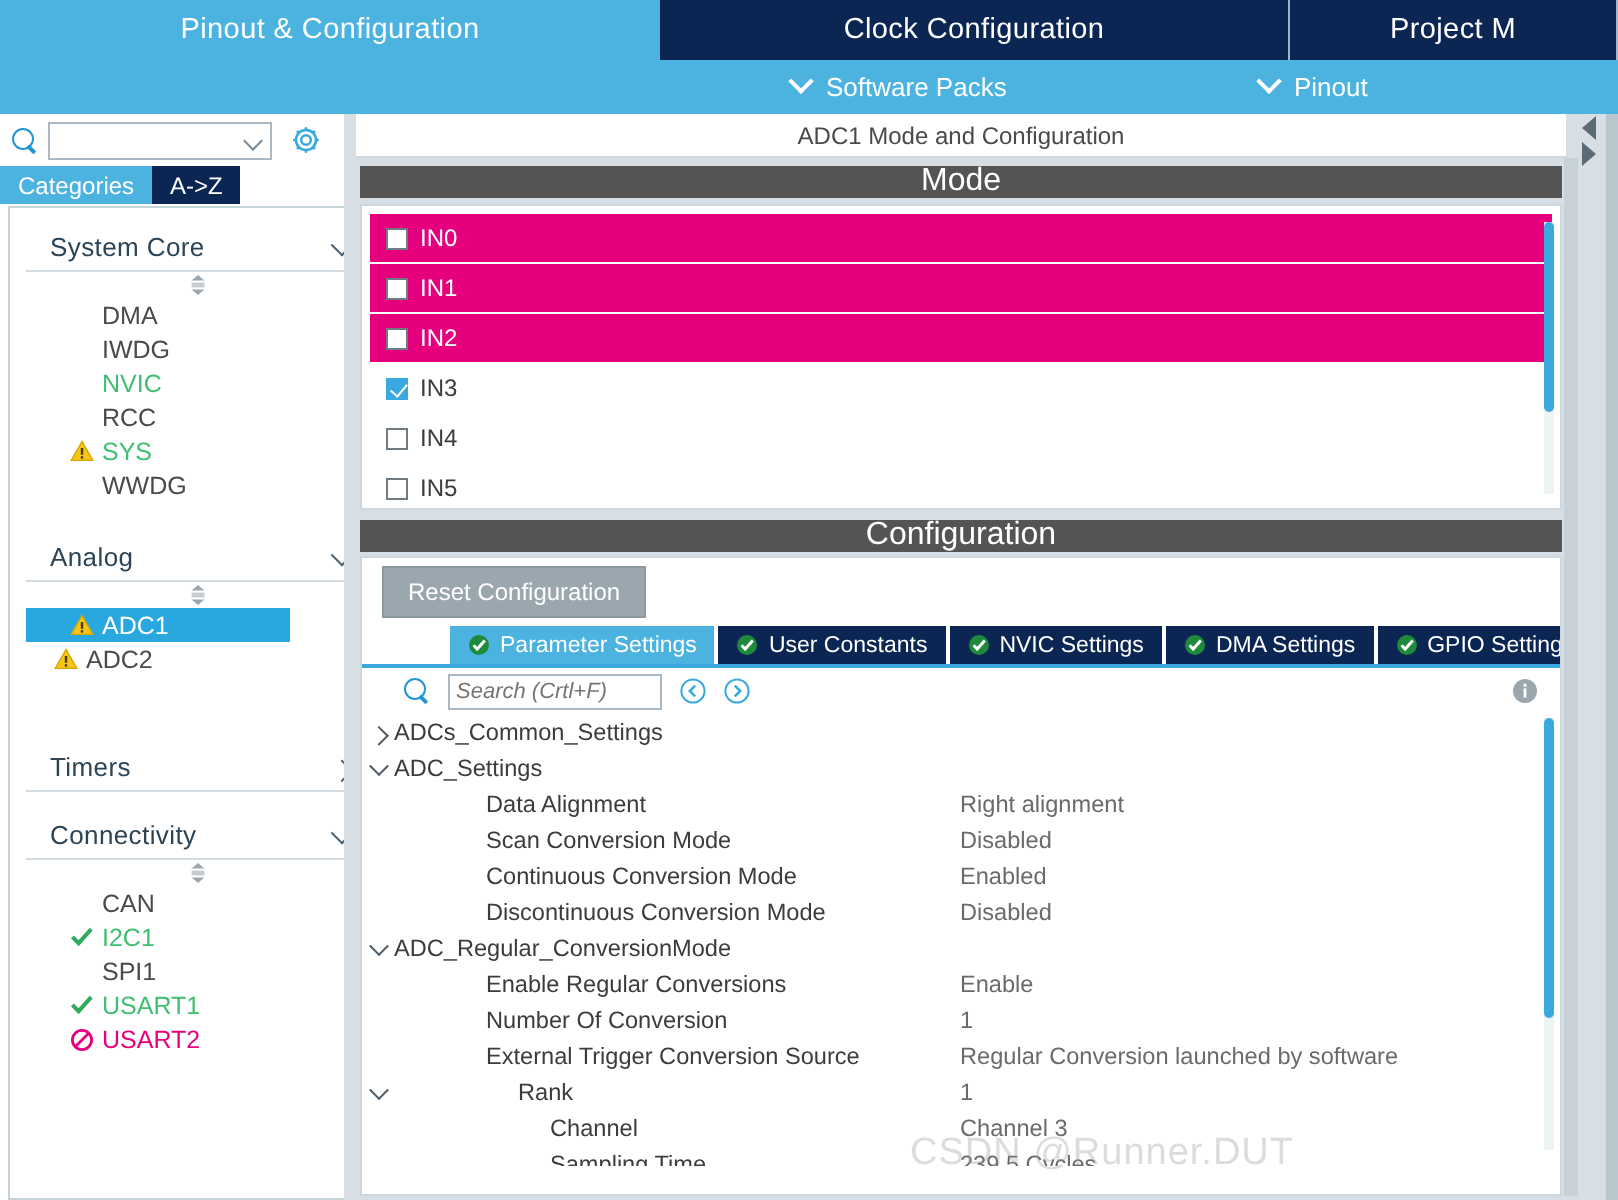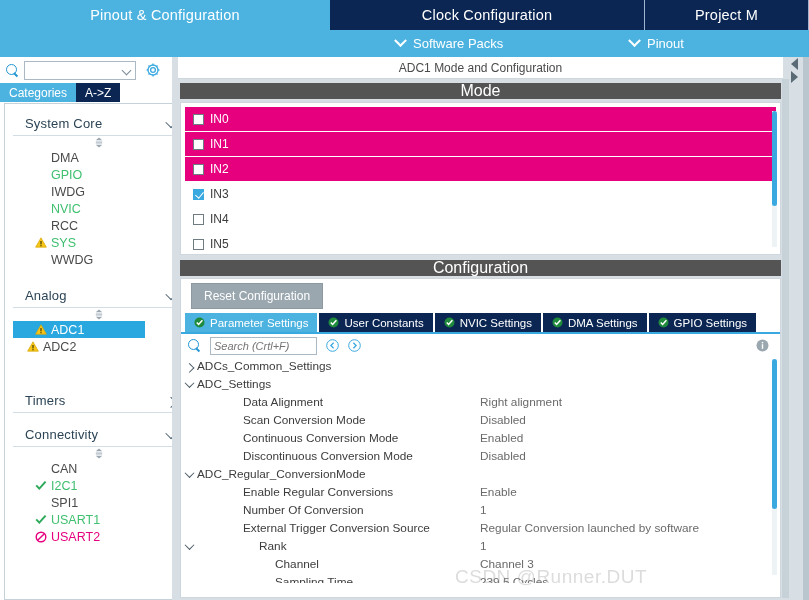--- a/index.html
+++ b/index.html
@@ -205,25 +205,25 @@
   }
   .tabrow {
     display:flex; align-items:stretch; height:21px;
     border-bottom: 2px solid #3aa9e0; padding-left:4px; gap:2px;
   }
   .ctab {
     display:flex; align-items:center; gap:5px; padding: 0 9px;
     background:#0b2653; color:#ffffff; font-size:11.5px; white-space:nowrap;
     cursor:default;
   }
-  .ctab.active { background:#4cb3e0; }
+  .ctab.active { background:#4cb3e0;margin-left:40px; }
   .okdot { width:11px; height:11px; flex:0 0 auto; }
 
   .findrow {
-    height: 23px; display:flex; align-items:center; gap:9px; padding-left:7px;
+    height: 23px; display:flex; align-items:center; gap:9px; padding-left:21px;
     position:relative;
   }
   .findbox {
     width: 107px; height:18px; border:1px solid #aab9c4; background:#fff;
     display:flex; align-items:center;
   }
   .findbox input {
     border:none; outline:none; width:103px; height:16px; padding-left:3px;
     font-family:"Liberation Sans", sans-serif; font-size:11px; font-style:italic;
     color:#8d9aa3; background:transparent;
@@ -336,24 +336,20 @@
           <polygon points="7,0.5 10.2,3.2 3.8,3.2" fill="#9aa7b0"></polygon>
           <polygon points="7,10.5 10.2,7.8 3.8,7.8" fill="#9aa7b0"></polygon>
           <rect x="3.8" y="4.3" width="6.4" height="2.4" fill="#c3ccd3"></rect>
         </svg>
       </div>
 
       <div class="peritem">
         <span style="width:12px"></span>
         <span>DMA</span>
       </div>
-      <div class="peritem green">
-        <span style="width:12px"></span>
-        <span>GPIO</span>
-      </div>
       <div class="peritem">
         <span style="width:12px"></span>
         <span>IWDG</span>
       </div>
       <div class="peritem green">
         <span style="width:12px"></span>
         <span>NVIC</span>
       </div>
       <div class="peritem">
         <span style="width:12px"></span>

